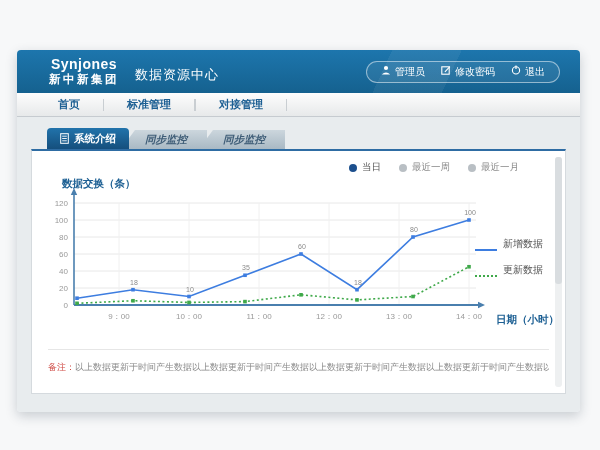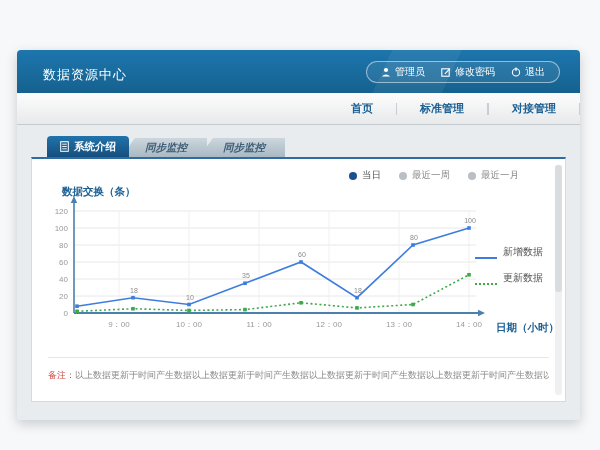--- a/index.html
+++ b/index.html
@@ -14,26 +14,26 @@
          border-radius:4px 4px 0 0; display:flex; align-items:center; padding:0 10px; overflow:hidden; }
   .sheen { position:absolute; right:40px; top:-10px; width:240px; height:80px;
            background:linear-gradient(115deg,transparent 35%,rgba(255,255,255,.06) 35%,rgba(255,255,255,.06) 60%,transparent 60%); }
   .logo { margin-left:22px; color:#fff; text-align:center; line-height:1.1; }
   .logo-en { font-size:14px; font-weight:bold; letter-spacing:.5px; }
   .logo-cn { font-size:11.5px; font-weight:bold; letter-spacing:2.5px; }
   .app-title { color:#fff; font-size:13px; margin-left:16px; padding-top:6px; letter-spacing:1px; }
   .userbar { margin-left:auto; margin-right:10px; display:flex; align-items:center; gap:16px;
              border:1px solid rgba(255,255,255,.5); border-radius:11px; background:rgba(255,255,255,.07);
              padding:3px 14px; position:relative; z-index:2; }
-  .ub-item { display:flex; align-items:center; gap:4px; color:#fff; font-size:10px; cursor:pointer; white-space:nowrap; }
+  .ub-item { display:flex; align-items:flex-start; gap:4px; color:#fff; font-size:10px; cursor:pointer; white-space:nowrap; }
   .ub-item svg { display:block; }
 
   
-  .nav { height:32px; background:linear-gradient(180deg,#fdfdfd,#e7e9ea); border-bottom:1px solid #c6cbd0;
-         display:flex; align-items:center; padding-left:18px;justify-content:flex-end; }
+  .nav { height:24px; background:linear-gradient(180deg,#fdfdfd,#e7e9ea); border-bottom:1px solid #c6cbd0;
+         display:flex; align-items:center; padding-left:18px; }
   .nav-item { font-size:11px; font-weight:bold; color:#1c5f93; padding:0 23px; cursor:pointer; white-space:nowrap; }
   .nav-sep { width:1px; height:12px; background:#c9ced2; }
 
   
   .content { background:#e8ecee; padding:11px 14px 18px; border-radius:0 0 4px 4px; }
   .tabs { display:flex; align-items:flex-end; margin-left:4px; height:21px;padding-left:12px; }
   .tab-active { display:flex; align-items:center; gap:5px; height:21px; padding:0 13px;
                 background:linear-gradient(180deg,#2173ab,#154f7d); color:#fff; font-size:10.5px; font-weight:bold;
                 border-radius:4px 4px 0 0; position:relative; z-index:2; cursor:pointer; white-space:nowrap; }
   .tab { height:19px; line-height:19px; padding:0 20px 0 24px; margin-left:-8px;
@@ -65,20 +65,24 @@
   .scroll-thumb { position:absolute; top:0; width:7px; height:55%; background:#d9dde0; border-radius:3px; cursor:pointer; }
 </style>
 </head>
 <body>
 
 <div class="stage">
   <div class="page">
 
     <div class="hdr">
       <div class="sheen"></div>
+      <div class="logo">
+        <div class="logo-en">Synjones</div>
+        <div class="logo-cn">新中新集团</div>
+      </div>
       <div class="app-title">数据资源中心</div>
       <div class="userbar">
         <span class="ub-item">
           <svg width="10" height="10" viewBox="0 0 10 10">
             <circle cx="5" cy="3" r="2.1" fill="#fff"></circle>
               <path d="M0.8 9.5 Q5 5.5 9.2 9.5 Z" fill="#fff"></path>
           </svg>
           <span>管理员</span>
         </span>
         <span class="ub-item">

